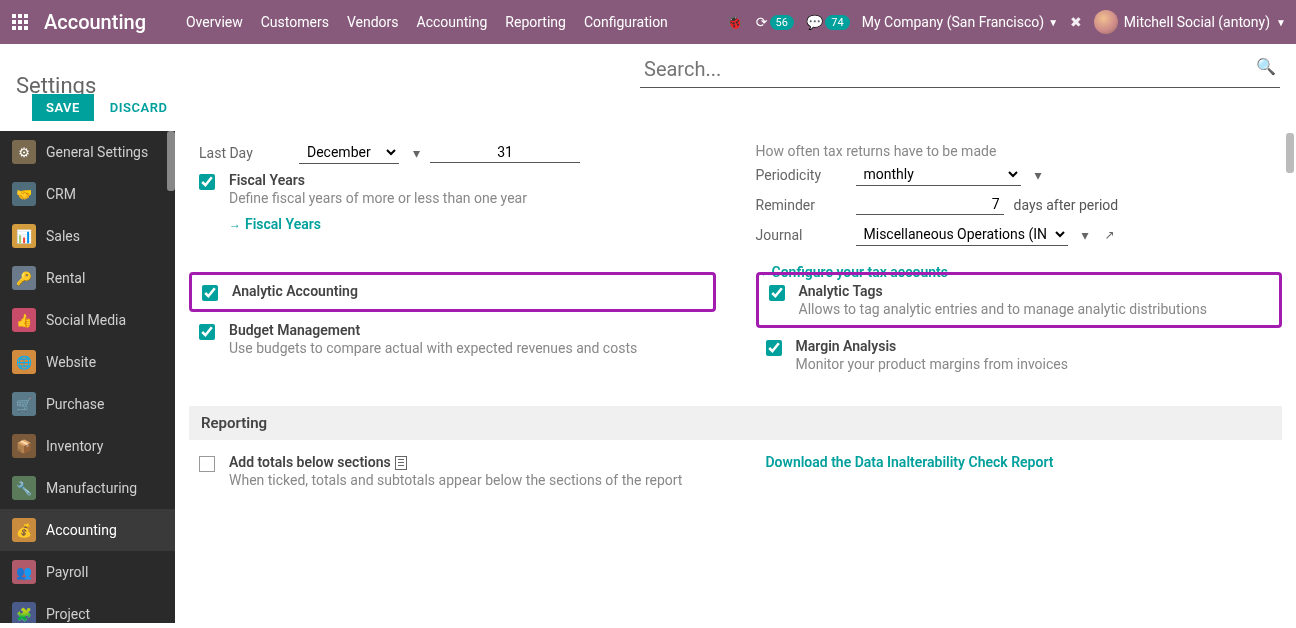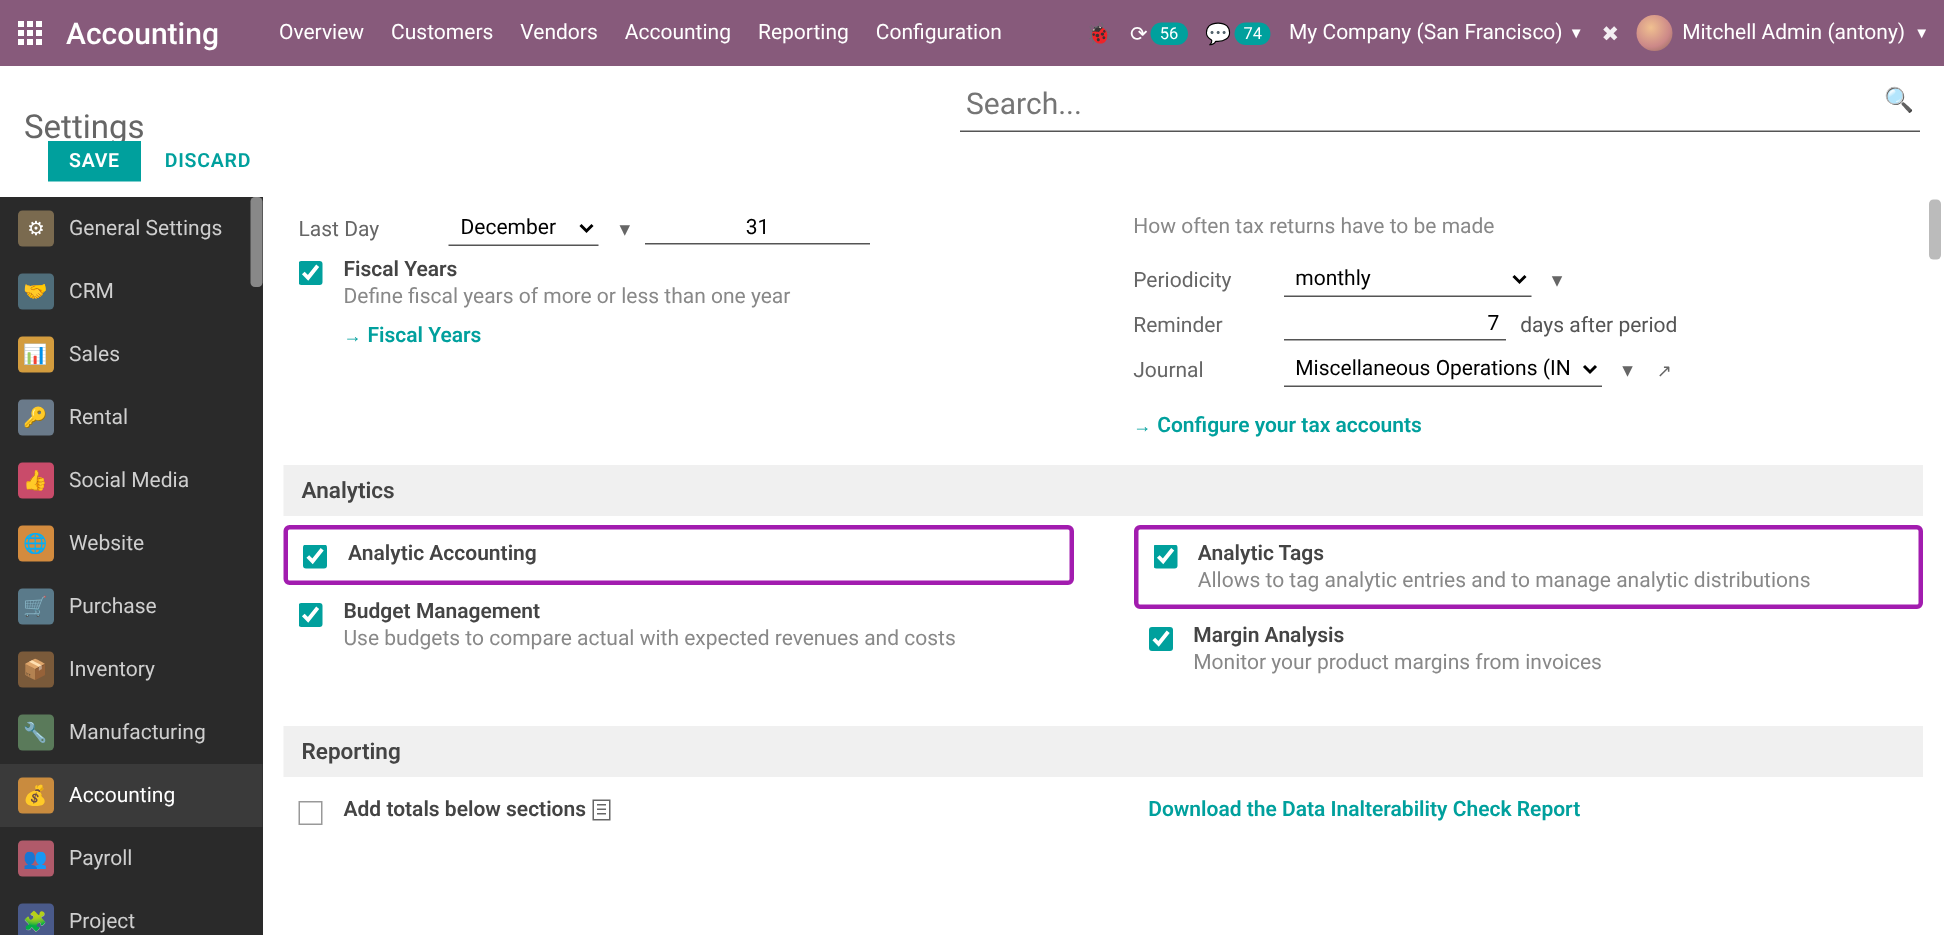--- a/index.html
+++ b/index.html
@@ -98,21 +98,21 @@
     <span class="bug-icon">🐞</span>
     <span class="badge-wrap">⟳<span class="badge">56</span></span>
     <span class="badge-wrap">💬<span class="badge">74</span></span>
     <span class="company">
         <span>My Company (San Francisco)</span>
         <span class="caret">▼</span>
       </span>
     <span class="tool-icon">✖</span>
     <div class="user">
       <div class="avatar"></div>
-      <span>Mitchell Admin (antony)</span>
+      <span>Mitchell Social (antony)</span>
       <span class="caret">▼</span>
     </div>
   </div>
 </div>
 
 <div class="subheader">
   <div class="page-title">Settings</div>
   <div class="search-wrap">
     <input class="search-input" placeholder="Search..." style="">
     <span class="search-icon">🔍</span>
@@ -194,21 +194,21 @@
             <div class="setting-title">Fiscal Years</div>
             <div class="setting-desc">Define fiscal years of more or less than one year</div>
             <div class="action-link">
                 <span class="arrow">→</span>
                 <span>Fiscal Years</span>
               </div>
           </div>
         </div>
       </div>
       <div class="col">
-        <div class="setting-desc" style="margin-bottom:16px">How often tax returns have to be made</div>
+        <div class="setting-desc" style="margin-bottom:4px">How often tax returns have to be made</div>
         <div class="field-row">
           <span class="field-label">Periodicity</span>
           <select class="sel sel-wide"><option>monthly</option></select>
           <span class="ext-link">▾</span>
         </div>
         <div class="field-row">
           <span class="field-label">Reminder</span>
           <input class="inp inp-sm" value="7" style="">
           <span>days after period</span>
         </div>
@@ -218,21 +218,20 @@
           <span class="ext-link">▾</span>
           <span class="ext-link2">↗</span>
         </div>
         <div class="action-link">
             <span class="arrow">→</span>
             <span>Configure your tax accounts</span>
           </div>
       </div>
     </div>
 
-    <div class="sec-header">Analytics</div>
 
     <div class="two-col-settings">
       <div>
         <div class="highlight">
           <div class="setting-block" style="margin-bottom:0">
             <input type="checkbox" checked="" class="chk" style="">
             <div>
               <div class="setting-title">Analytic Accounting</div>
             </div>
           </div>
@@ -266,20 +265,21 @@
     </div>
 
     <div class="sec-header">Reporting</div>
 
     <div class="two-col-settings">
       <div>
         <div class="setting-block">
           <div class="chk-empty"></div>
           <div>
             <div class="setting-title"><span>Add totals below sections</span><span class="doc-icon"></span></div>
+            <div class="setting-desc">When ticked, totals and subtotals appear below the sections of the report</div>
           </div>
         </div>
       </div>
       <div>
         <div class="dl-link">Download the Data Inalterability Check Report</div>
       </div>
     </div>
 
   </div>
 </div>

